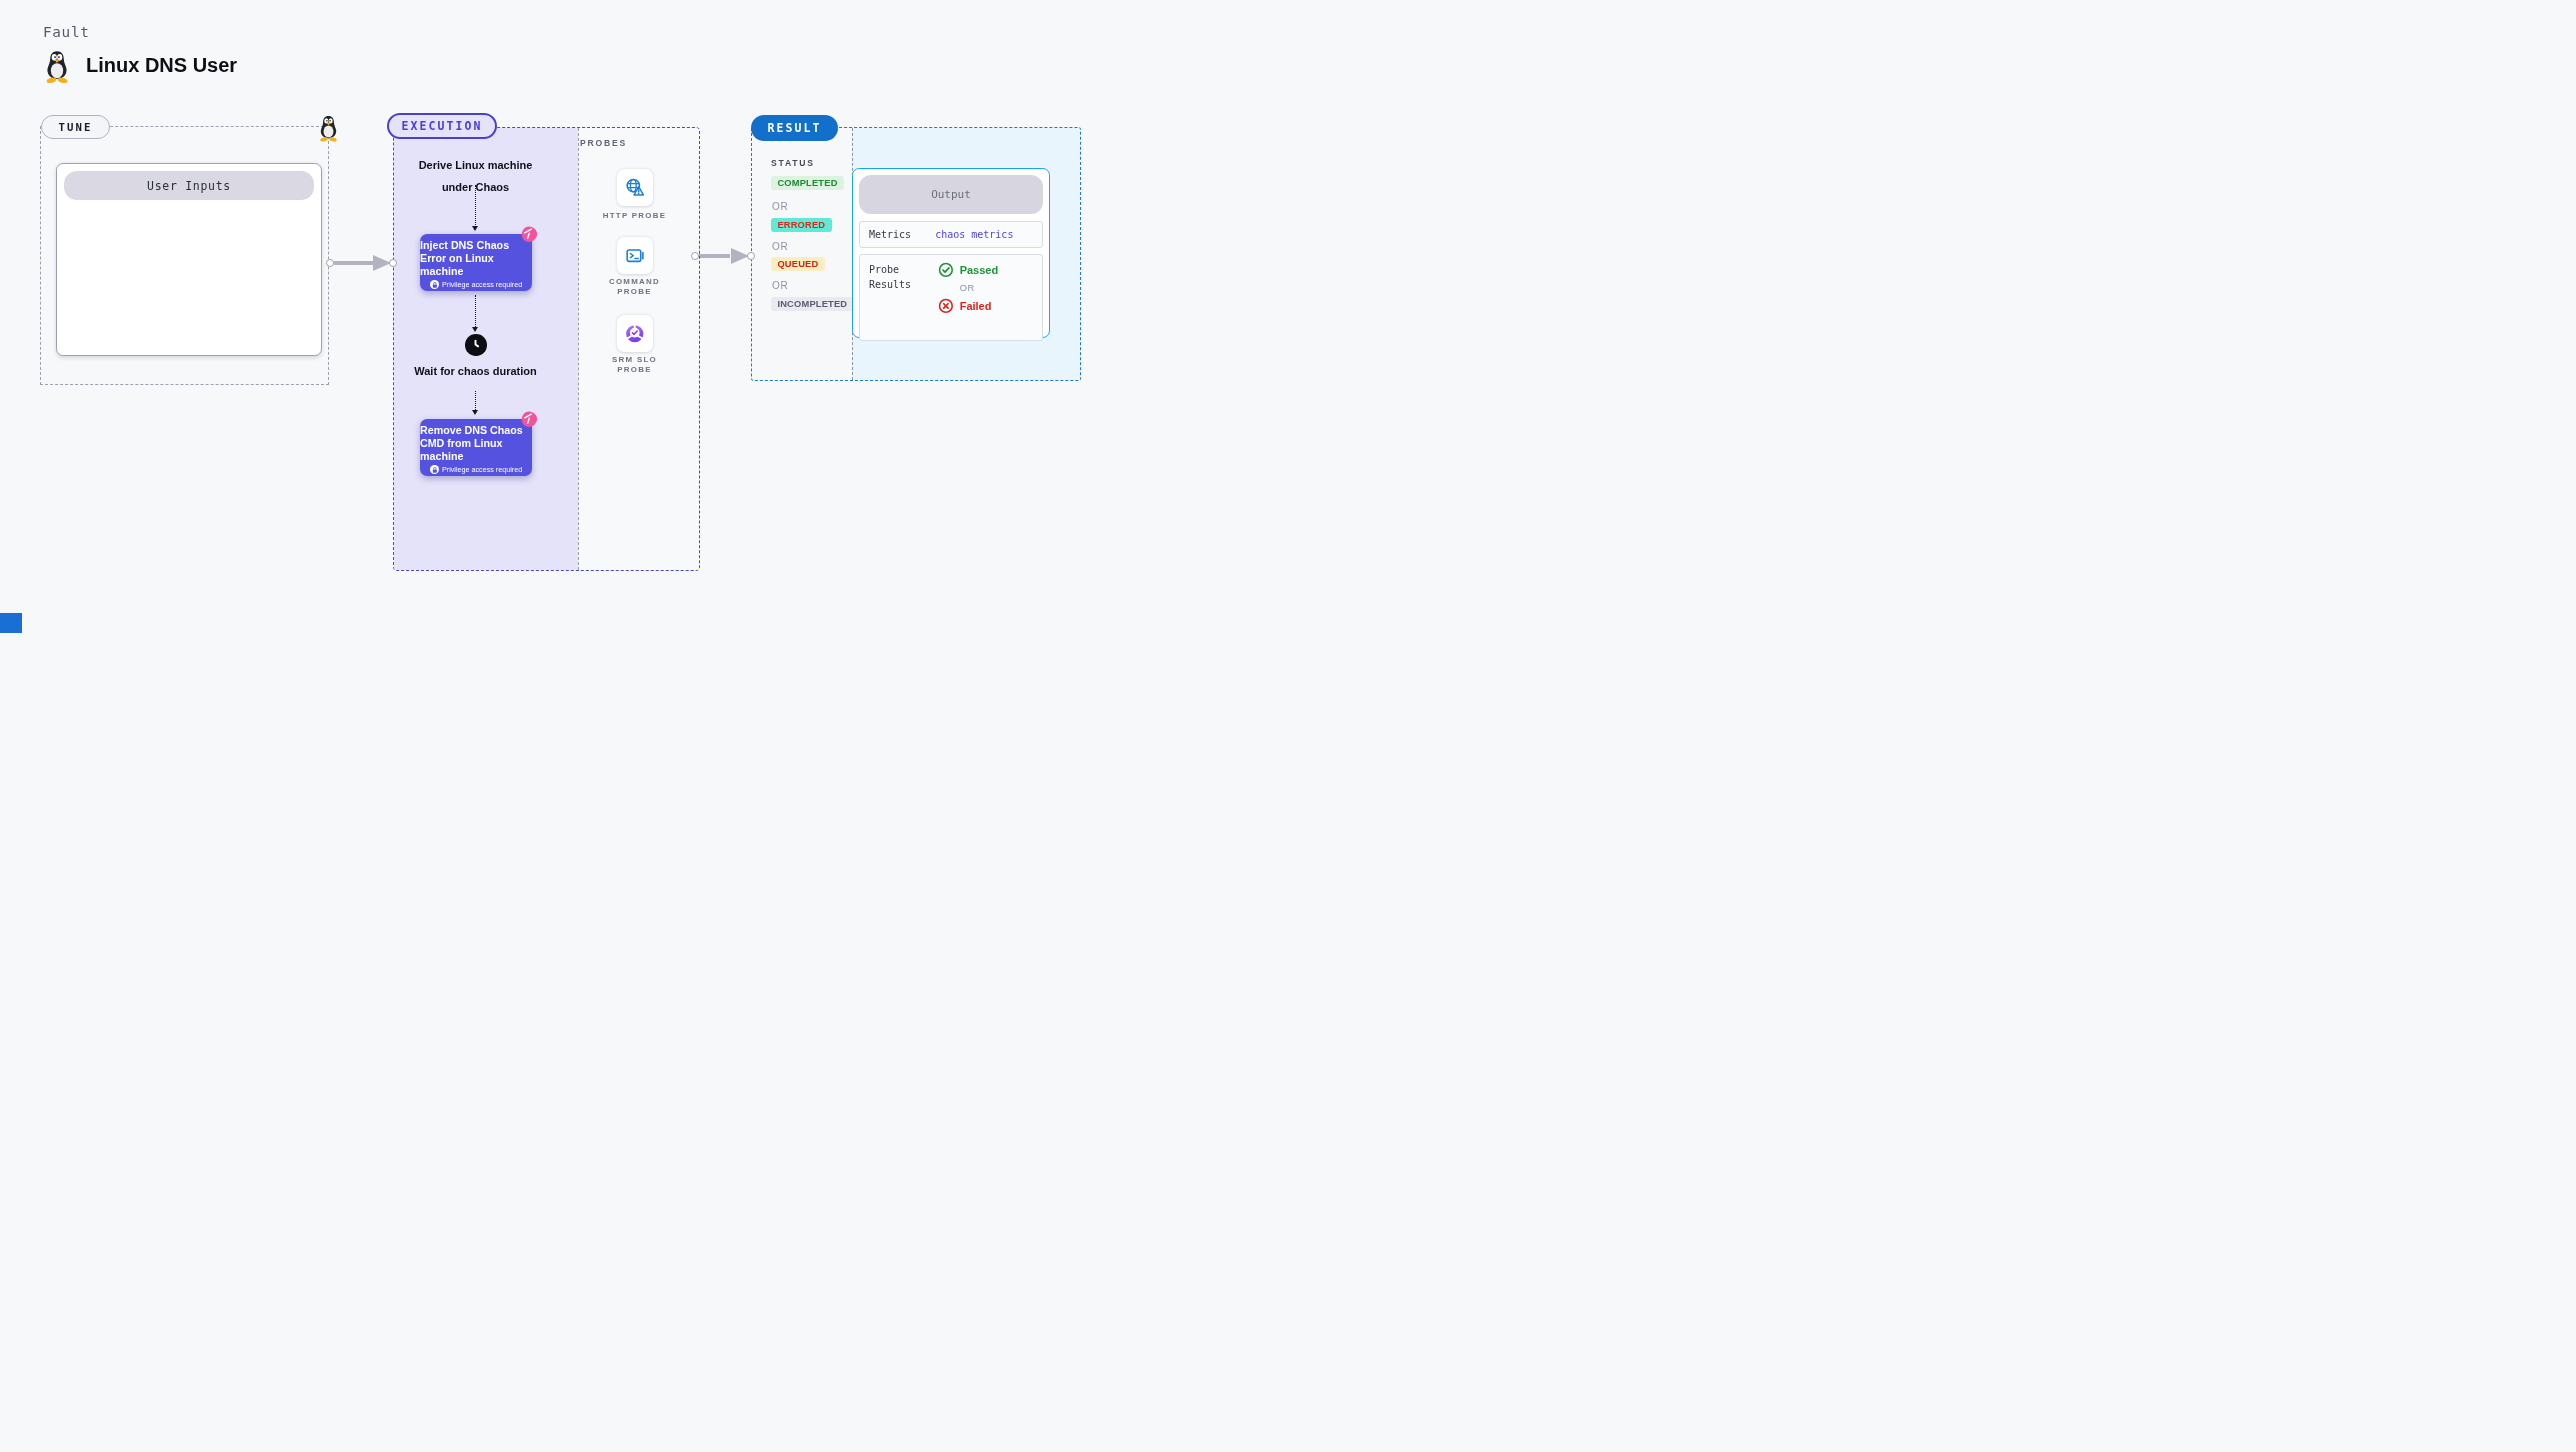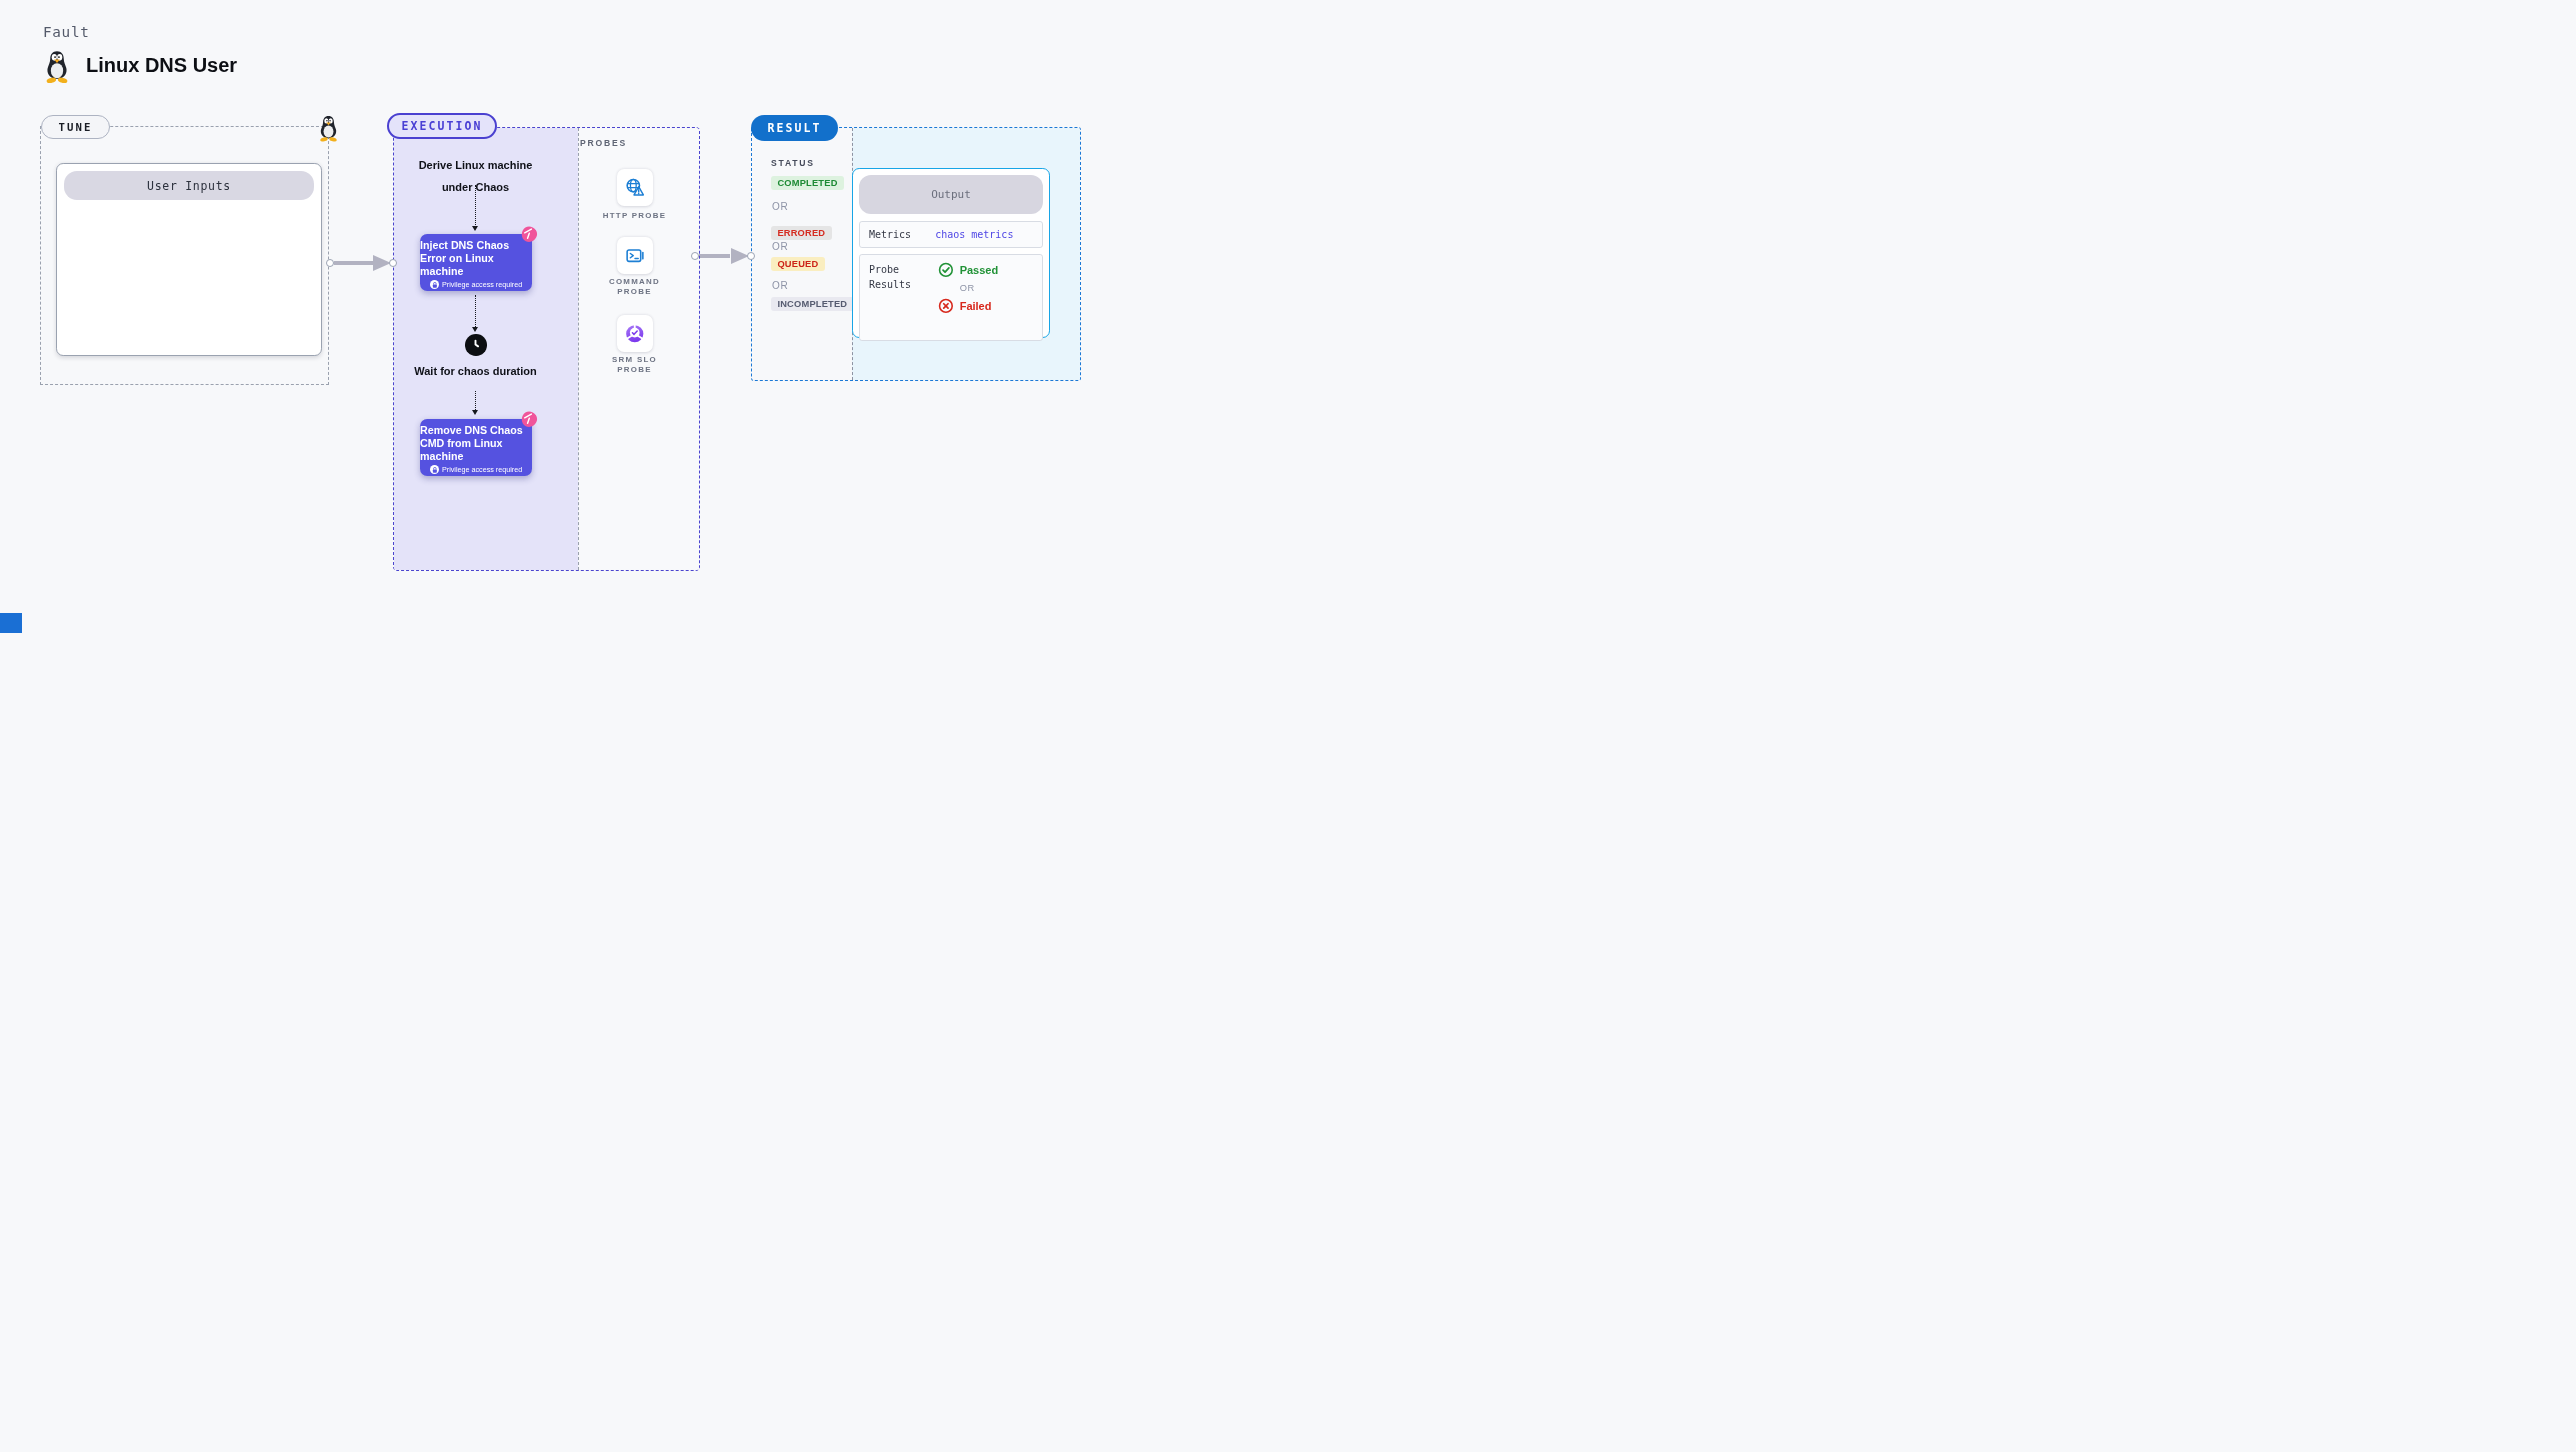--- a/index.html
+++ b/index.html
@@ -80,21 +80,21 @@
   .probe-label{position:absolute;left:595px;width:79px;text-align:center;font-weight:bold;font-size:7.9px;
                line-height:10px;letter-spacing:1.3px;color:#6d7383;z-index:2;}
   .probe-label .inner{display:inline-block;max-width:66px;}
 
   
   .status-label{position:absolute;left:771px;top:158px;font-weight:bold;font-size:8.6px;
                 letter-spacing:1.8px;color:#454a5a;z-index:2;}
   .badge{position:absolute;left:771px;font-weight:bold;font-size:9.3px;padding:2.1px 6.4px;
          border-radius:2.9px;letter-spacing:0.2px;z-index:2;}
   .badge.success{color:#1d8a34;background:#ddf2df;}
-  .badge.error{color:#d52b20;background:#e5e5e5;margin-top:8px;}
+  .badge.error{color:#d52b20;background:#5eead4;}
   .badge.warning{color:#cc2418;background:#faeec0;}
   .badge.neutral{color:#565b70;background:#e9e9f0;}
   .or-text{position:absolute;left:772px;font-size:10px;color:#8d93a6;letter-spacing:0.7px;z-index:2;}
 
   .output-card{position:absolute;left:852px;top:168px;width:198px;height:170px;background:#fff;
                border:1.8px solid #17a5e6;border-radius:7.2px;box-sizing:border-box;padding:6.4px;z-index:2;}
   .output-header{height:39px;background:#d7d6e0;border-radius:12px;display:flex;align-items:center;
                  justify-content:center;font:11px "DejaVu Sans Mono","Liberation Mono",monospace;color:#6b6f7d;}
   .output-row{margin-top:6.4px;background:#fafbfd;border:0.7px solid #d8dce4;border-radius:2.9px;box-sizing:border-box;}
   .row-metrics{height:27px;display:flex;align-items:center;padding:0 8.6px;}

